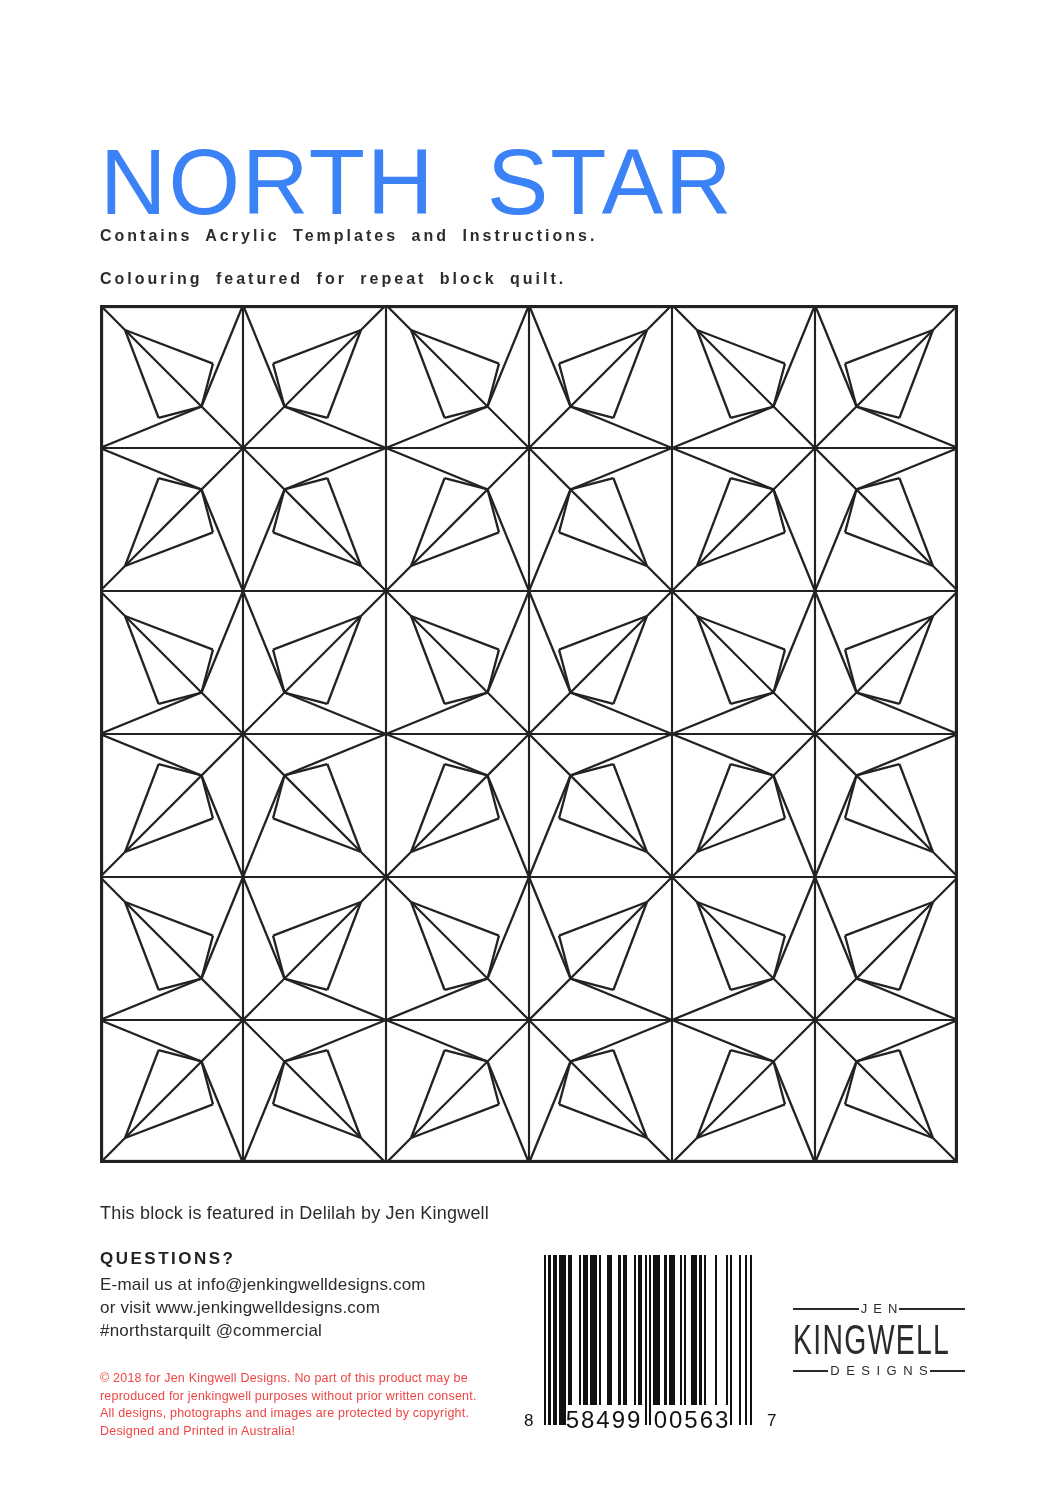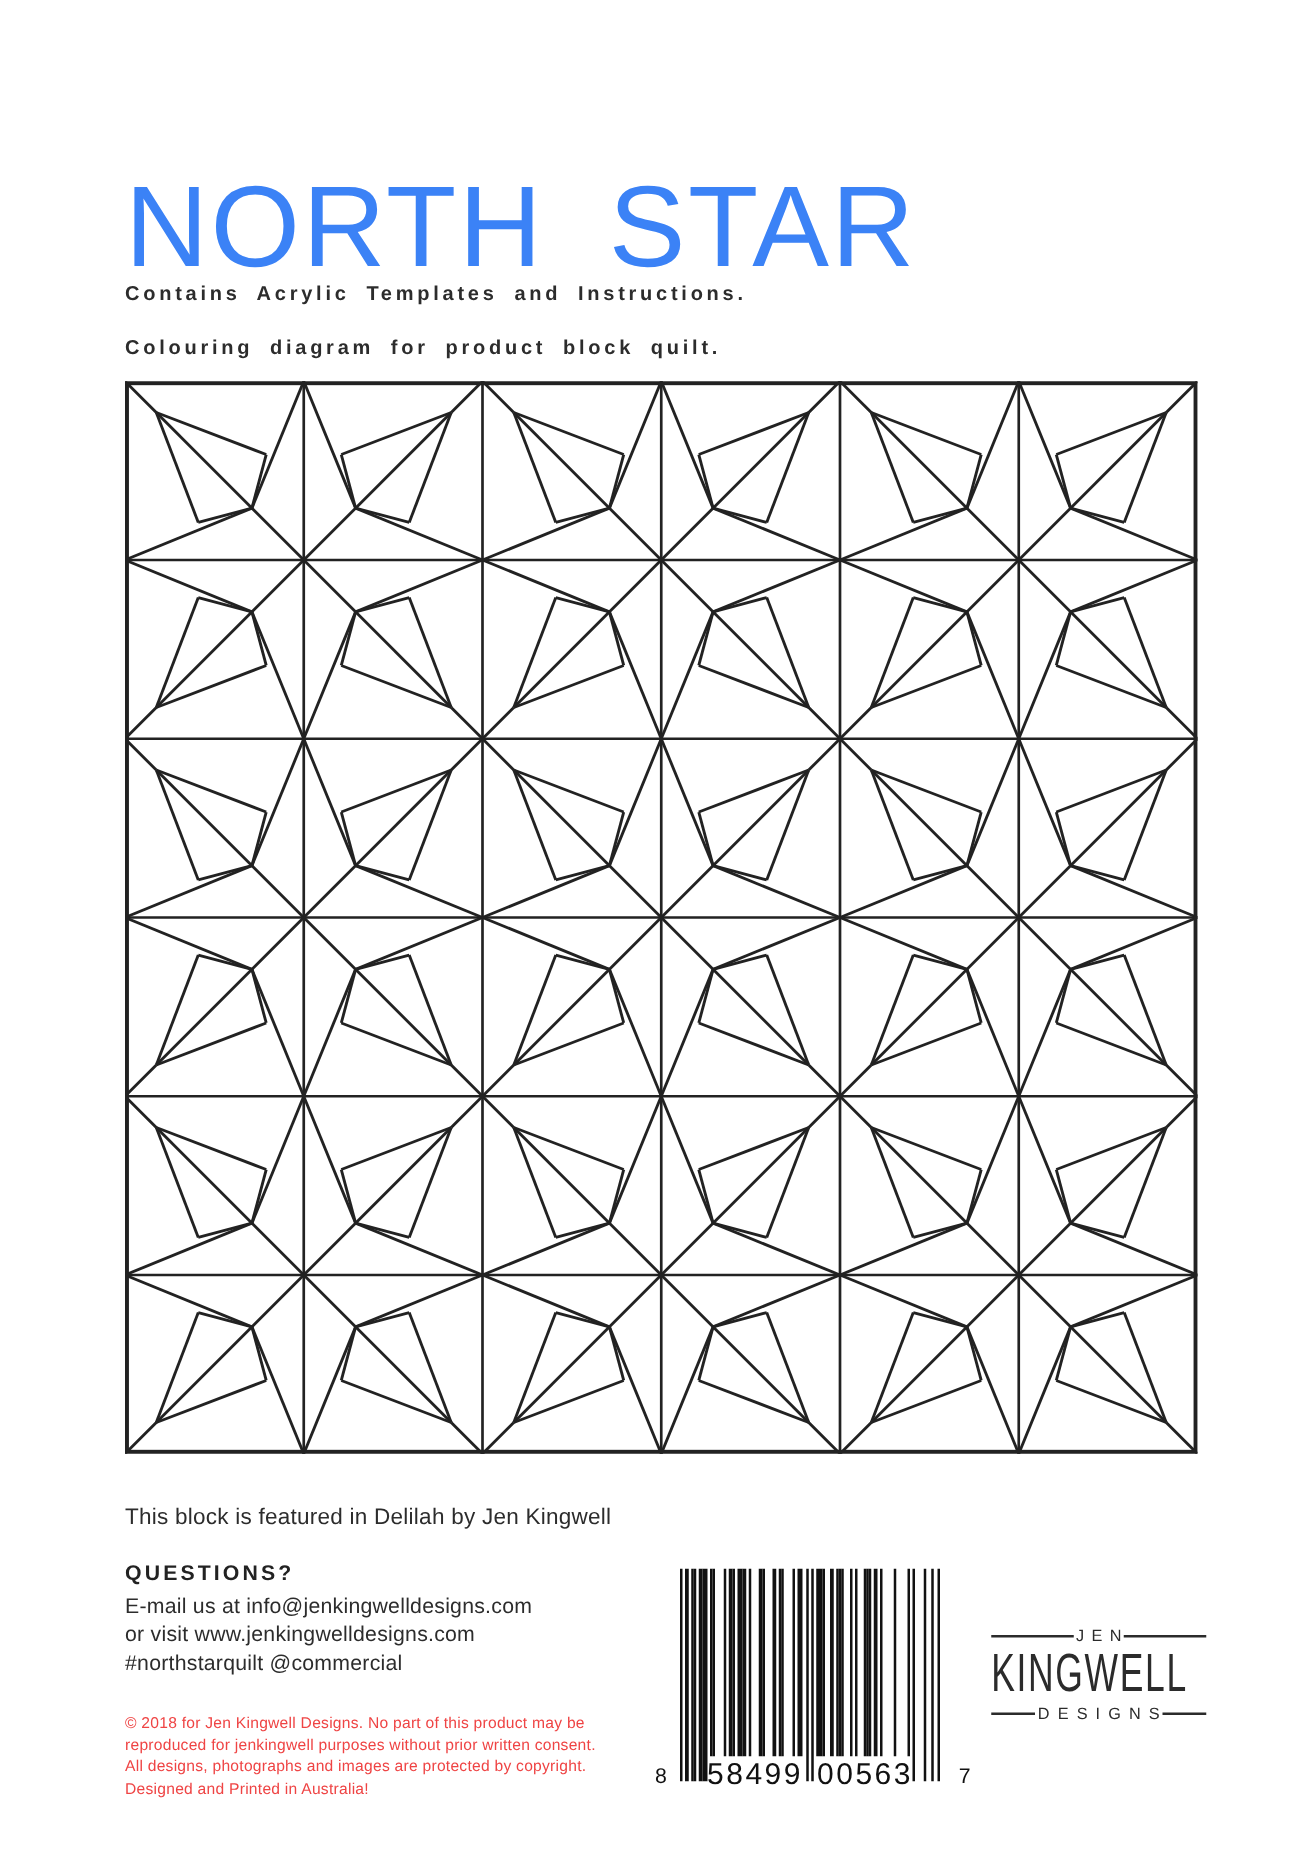--- a/index.html
+++ b/index.html
@@ -48,21 +48,21 @@
 </style>
 </head>
 <body>
 
 <div class="page">
 
   <h1 class="title">NORTH STAR</h1>
 
   <div class="subtitle">
     <div>Contains Acrylic Templates and Instructions.</div>
-    <div>Colouring diagram for product block quilt.</div>
+    <div>Colouring featured for repeat block quilt.</div>
   </div>
 
   <div class="diagram" id="diagram">
       <svg viewBox="0 0 600 600" preserveAspectRatio="none">
         <g transform="translate(0,0) scale(1,1)">
           <line x1="0" y1="0" x2="17.5" y2="17.5"></line>
           <line x1="17.5" y1="17.5" x2="100" y2="100"></line>
           <line x1="17.5" y1="17.5" x2="79" y2="41"></line>
           <line x1="17.5" y1="17.5" x2="41" y2="79"></line>
           <line x1="79" y1="41" x2="71" y2="71"></line>

